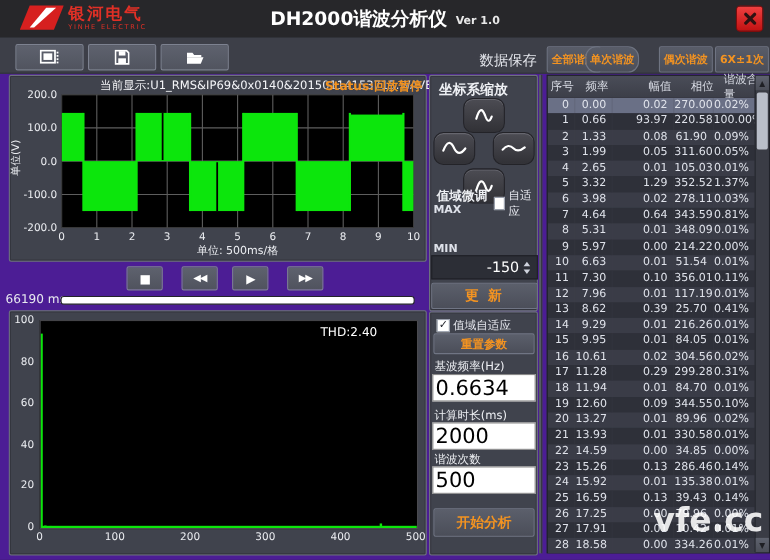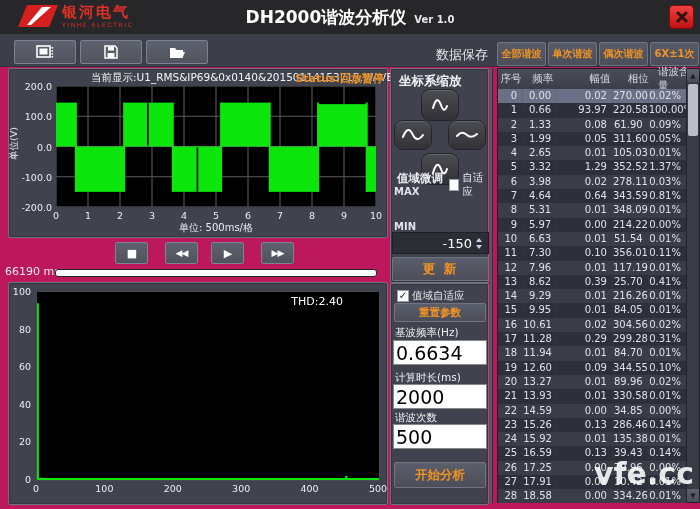--- a/index.html
+++ b/index.html
@@ -1,16 +1,16 @@
 <!DOCTYPE html>
 <html><head>
 <meta charset="utf-8">
 <style>
   html,body{margin:0;padding:0;background:#222;}
-  #app{position:relative;width:700px;height:509px;background:#be185d;overflow:hidden;
+  #app{position:relative;width:700px;height:509px;background:#4c1d95;overflow:hidden;
        font-family:"DejaVu Sans","Liberation Sans",sans-serif;color:#e8eaf0;}
   
   .titlebar{position:absolute;left:0;top:0;width:700px;height:34px;background:#27272a;border-bottom:1px solid #1b1b1e;}
   .logo{position:absolute;left:18px;top:4px;display:flex;align-items:center;}
   .logo-mark{width:40px;height:24px;}
   .logo-text{margin-left:4px;line-height:1;}
   .logo-cn{color:#e03026;font-size:15px;font-weight:bold;letter-spacing:2px;}
   .logo-en{color:#e03026;font-size:6px;letter-spacing:1.6px;margin-top:2px;}
   .app-title{position:absolute;left:0;top:0;width:700px;height:34px;display:flex;align-items:center;justify-content:center;gap:8px;}
   .app-title .main{font-size:17px;font-weight:bold;color:#fff;}
@@ -149,21 +149,21 @@
       </svg>
     </div>
     <div class="tool-btn" style="left:146px;">
       <svg width="17" height="13" viewBox="0 0 17 13">
         <path d="M1 2 H6 L7.5 4 H14 V6 H1 Z" fill="#fff"></path>
         <path d="M1 6 H16 L13.5 12 H1 Z" fill="#fff"></path>
       </svg>
     </div>
     <div class="datasave">数据保存</div>
     <div class="tab-btn" style="left:497px;">全部谐波</div>
-    <div class="tab-btn" style="left:548px;">单次谐波</div>
+    <div class="tab-btn" style="left:532px;border-radius:10px;">单次谐波</div>
     <div class="tab-btn" style="left:599px;">偶次谐波</div>
     <div class="tab-btn" style="left:650px;">6X±1次</div>
   </div>
 
   <div class="group" id="wave-group">
     <div class="wave-header">当前显示:U1_RMS&amp;IP69&amp;0x0140&amp;20150114153715.WAVE</div>
     <div class="wave-status">Status:回放暂停</div>
     <div class="yticks" id="wave-yticks">
         <span style="top: -5px;">200.0</span>
         <span style="top: 25.25px;">100.0</span>

